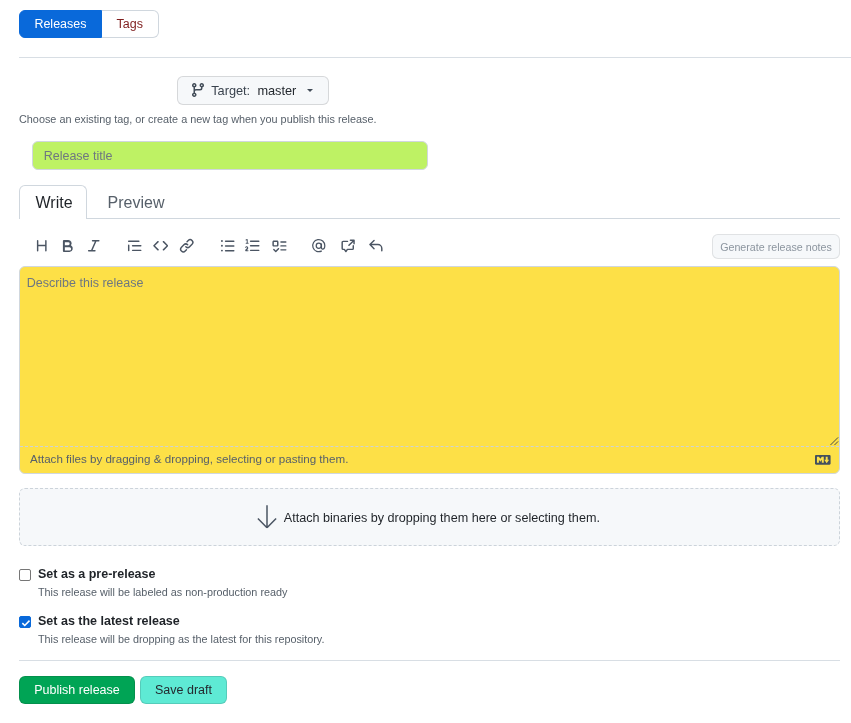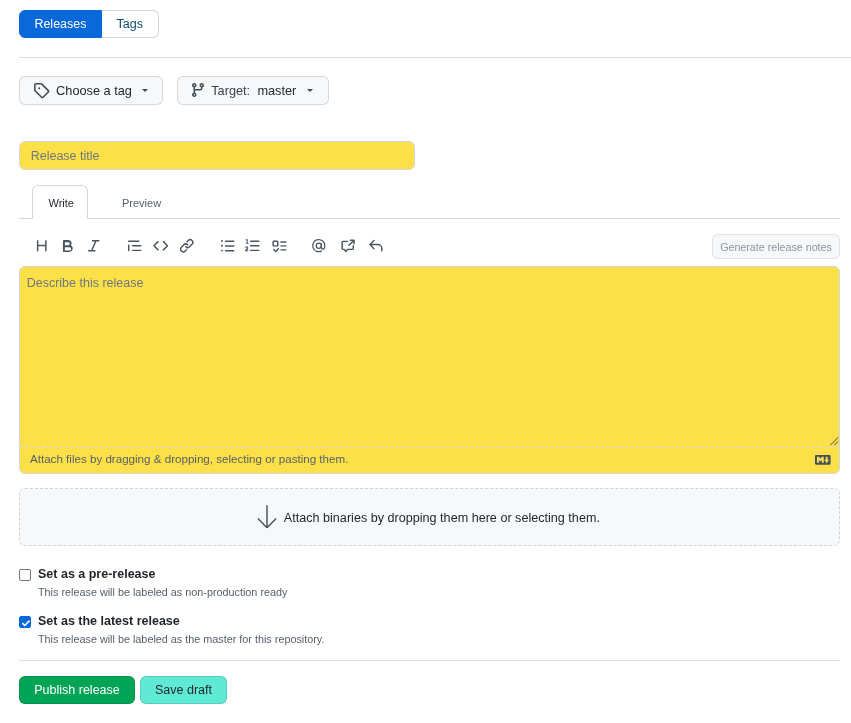--- a/index.html
+++ b/index.html
@@ -20,21 +20,21 @@
     position: absolute; left: 19px; top: 10px;
     display: flex; align-items: stretch;
     height: 28px;
     box-sizing: border-box;
     background: #ffffff;
   }
   .tabnav-item {
     display: flex; align-items: center; justify-content: center;
     padding: 0 14.7px;
     font-size: 12.5px;
-    color: #0c4a6e;
+    color: #7f1d1d;
     box-sizing: border-box;
     white-space: nowrap;
     background: #ffffff;
     border: 1px solid #d0d7de;
     border-left: 0;
     border-radius: 0 6px 6px 0;
   }
   .tabnav-item.selected {
     background: #0969da;
     color: #ffffff;
@@ -89,26 +89,26 @@
 
   .note {
     position: absolute; left: 19px; top: 112.2px;
     font-size: 10.85px;
     color: #57606a;
     line-height: 15px;
   }
 
   
   #release-title {
-    position: absolute; left: 19px; top: 141px;
+    position: absolute; left: 32px; top: 141px;
     width: 396px; height: 29px;
     box-sizing: border-box;
     border: 1px solid #d0d7de;
     border-radius: 6px;
-    background: #fde047;
+    background: #bef264;
     padding: 0 10.7px;
     font-family: "Liberation Sans", sans-serif;
     font-size: 12.5px;
     color: #1f2328;
     outline: none;
   }
   #release-title::placeholder { color: #6e7781; opacity: 1; }
 
   
   .editor { position: absolute; left: 19px; top: 185px; width: 821px; }
@@ -122,26 +122,25 @@
   .editor-tabs::after {
     content: ""; position: absolute; left: 0; right: 0; bottom: 0;
     height: 1px; background: #d0d7de;
   }
   .editor-tab {
     position: relative; z-index: 2;
     display: flex; align-items: center;
     padding: 0 13.5px 0 15.5px;
     height: 34px;
     box-sizing: border-box;
-    font-size: 11px;
+    font-size: 16px;
     color: #57606a;
     border: 1px solid transparent;
     border-bottom: 0;
     white-space: nowrap;
-    margin-left: 13px;
   }
   .editor-tab:not(.selected) { padding: 0 18.0px 0 19.5px; }
   .editor-tab.selected {
     color: #1f2328;
     background: #ffffff;
     border-color: #d0d7de;
     border-radius: 6px 6px 0 0;
     box-shadow: 0 1px 0 #ffffff;
   }
 
@@ -299,41 +298,33 @@
 
 <div class="page">
 
   <div class="tabnav">
     <a class="tabnav-item selected">Releases</a>
     <a class="tabnav-item">Tags</a>
   </div>
 
   <div class="rule" id="rule-top"></div>
 
-  <button class="btn" id="choose-tag">
-    <span class="octicon">
-      <svg width="16.6" height="16.6" viewBox="0 0 16 16" fill="currentColor" aria-hidden="true">
-          <path d="M1 7.775V2.75C1 1.784 1.784 1 2.75 1h5.025c.464 0 .91.184 1.238.513l6.25 6.25a1.75 1.75 0 0 1 0 2.474l-5.026 5.026a1.75 1.75 0 0 1-2.474 0l-6.25-6.25A1.752 1.752 0 0 1 1 7.775Zm1.5 0c0 .066.026.13.073.177l6.25 6.25a.25.25 0 0 0 .354 0l5.025-5.025a.25.25 0 0 0 0-.354l-6.25-6.25a.25.25 0 0 0-.177-.073H2.75a.25.25 0 0 0-.25.25ZM6 5a1 1 0 1 1 0 2 1 1 0 0 1 0-2Z"></path>
-        </svg>
-    </span>
-    <span class="btn-label txt">Choose a tag</span>
-    <span class="caret"></span>
-  </button>
 
   <button class="btn" id="target-btn">
     <span class="octicon">
       <svg width="16" height="16" viewBox="0 0 16 16" fill="currentColor" aria-hidden="true">
           <path d="M9.5 3.25a2.25 2.25 0 1 1 3 2.122V6A2.5 2.5 0 0 1 10 8.5H6a1 1 0 0 0-1 1v1.128a2.251 2.251 0 1 1-1.5 0V5.372a2.25 2.25 0 1 1 1.5 0v1.836A2.493 2.493 0 0 1 6 7h4a1 1 0 0 0 1-1v-.628A2.25 2.25 0 0 1 9.5 3.25Zm-6 0a.75.75 0 1 0 1.5 0 .75.75 0 0 0-1.5 0Zm8.25-.75a.75.75 0 1 0 0 1.5.75.75 0 0 0 0-1.5ZM4.25 12a.75.75 0 1 0 0 1.5.75.75 0 0 0 0-1.5Z"></path>
         </svg>
     </span>
     <span class="target-label txt">Target:</span>
     <span class="target-value txt">master</span>
     <span class="caret"></span>
   </button>
 
+  <div class="note">Choose an existing tag, or create a new tag when you publish this release.</div>
 
   <input id="release-title" type="text" placeholder="Release title" style="">
 
   <div class="editor">
     <div class="editor-tabs">
       <div class="editor-tab selected">Write</div>
       <div class="editor-tab">Preview</div>
     </div>
 
         <div class="toolbar">
@@ -447,21 +438,21 @@
 
   <div class="opt" id="opt-1">
     <div class="opt-row">
       <span class="cb checked">
         <svg width="12" height="12" viewBox="0 0 12 12" aria-hidden="true">
             <path d="M2.35 6.1 4.75 8.5 9.5 3.6" stroke="#ffffff" stroke-width="1.55" fill="none" stroke-linecap="butt"></path>
           </svg>
       </span>
       <span class="opt-label">Set as the latest release</span>
     </div>
-    <div class="opt-desc">This release will be labeled as the master for this repository.</div>
+    <div class="opt-desc">This release will be dropping as the latest for this repository.</div>
   </div>
 
   <div class="rule" id="rule-bottom"></div>
 
   <button id="publish-release">Publish release</button>
   <button id="save-draft">Save draft</button>
 
 </div>
 
 </body></html>

